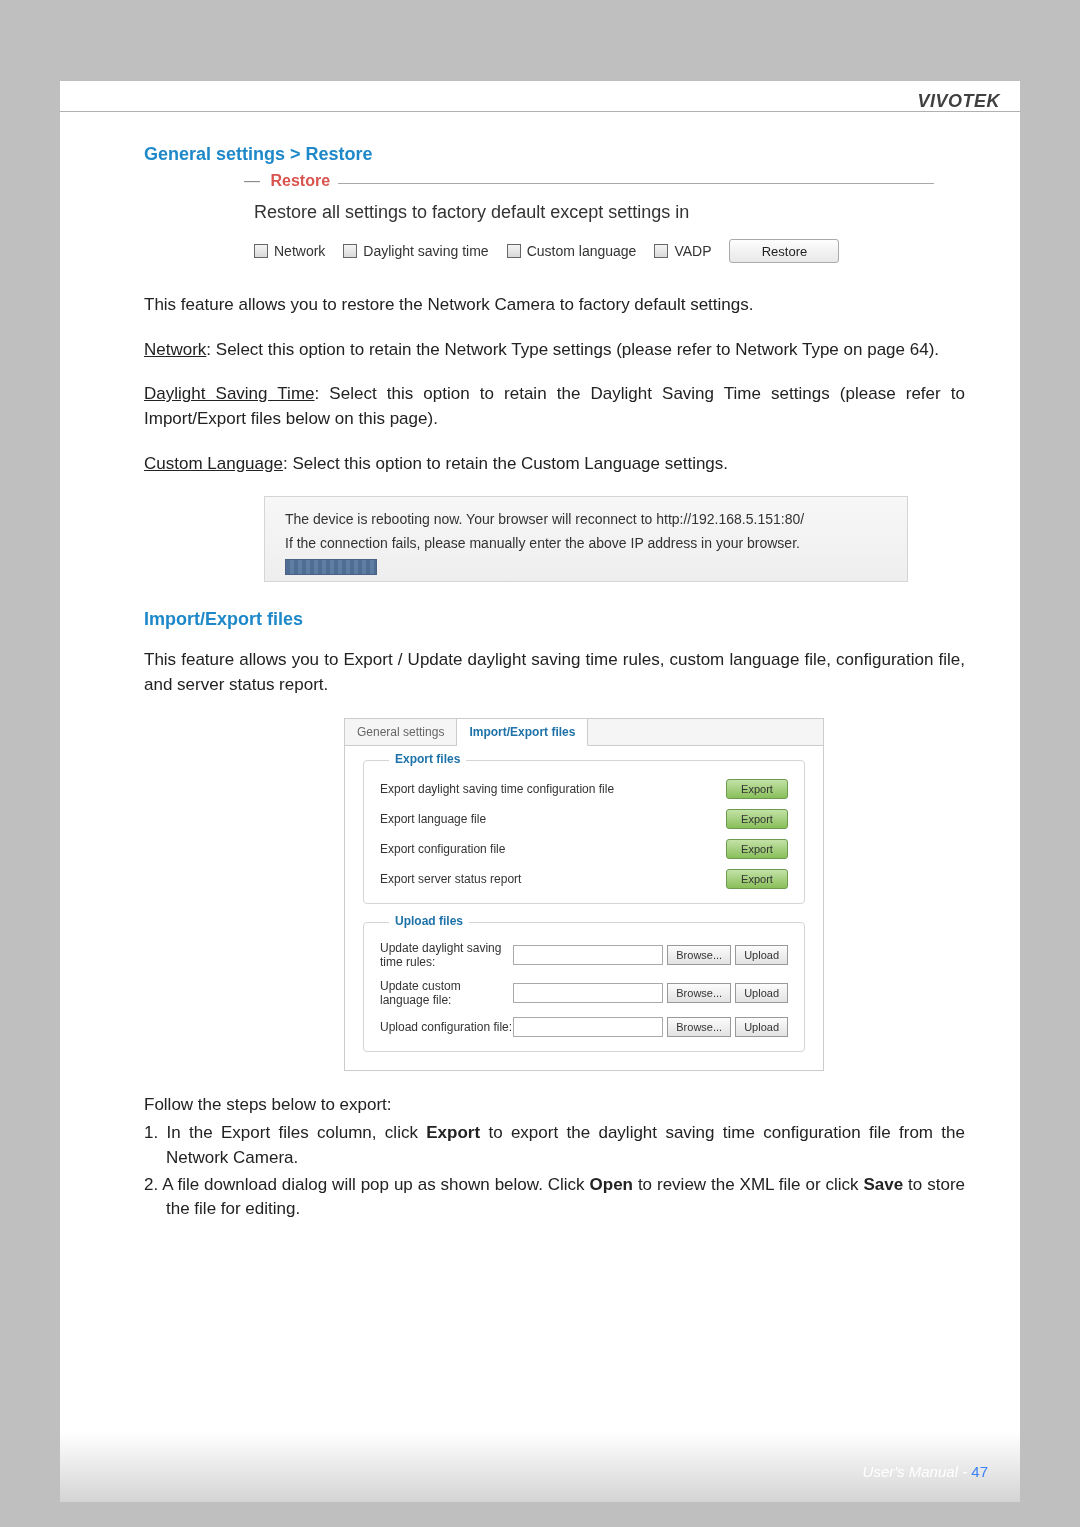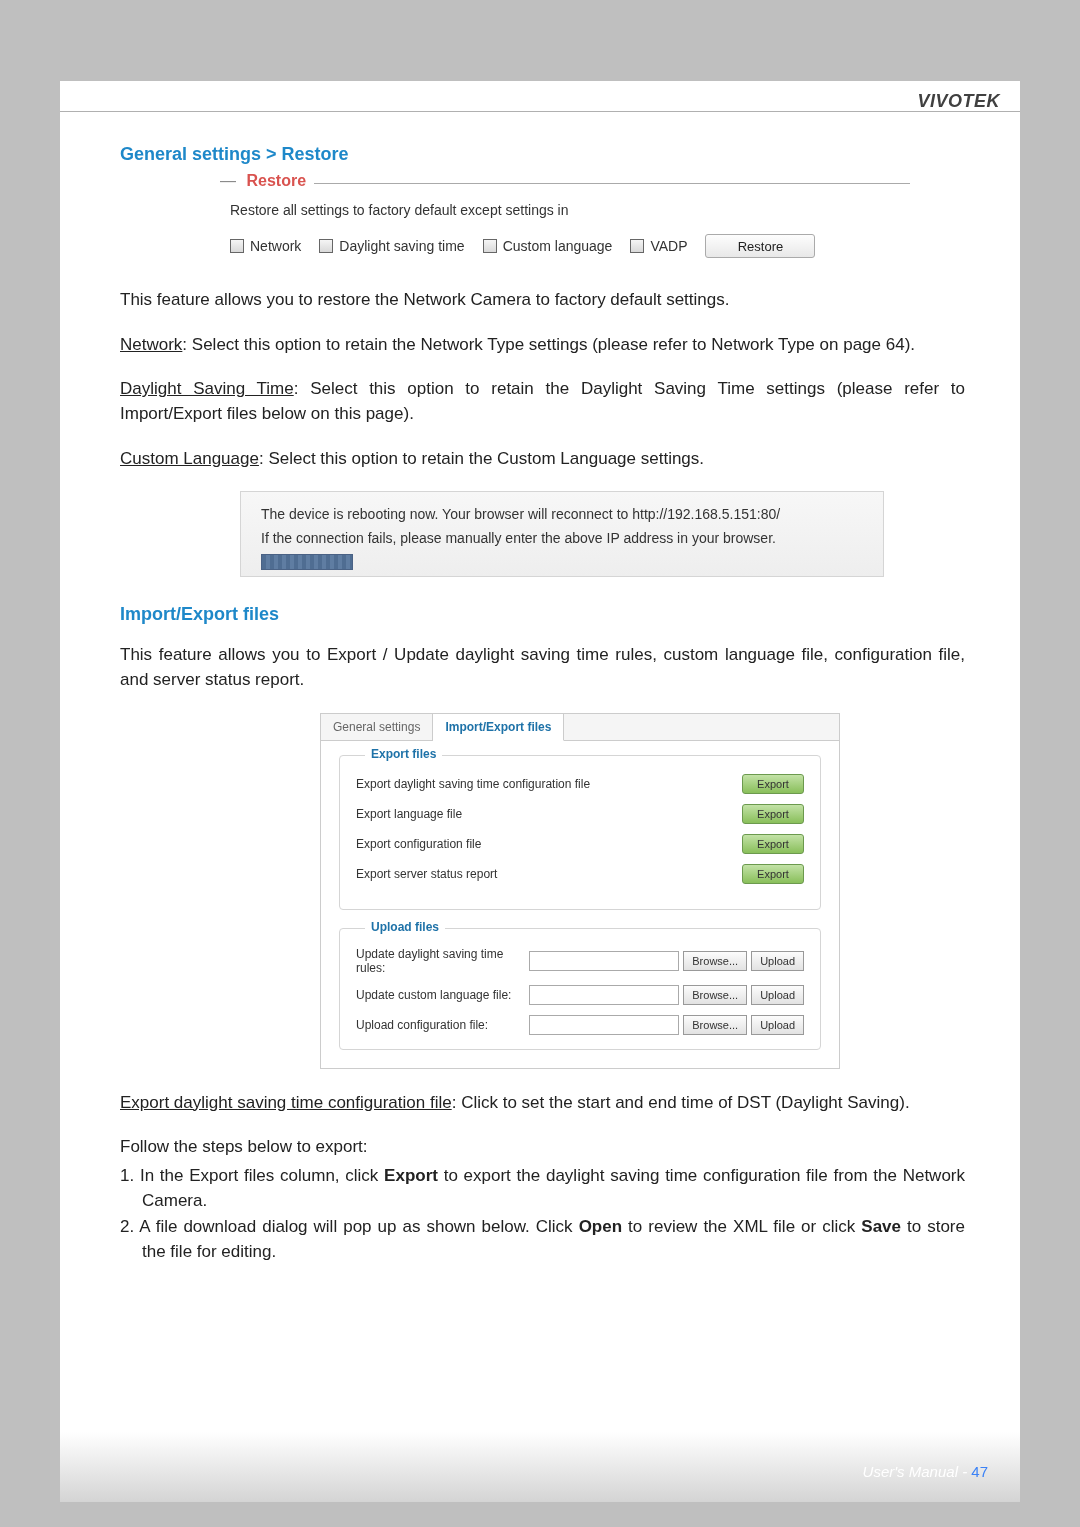--- a/index.html
+++ b/index.html
@@ -33,21 +33,21 @@
     font-size: 18px;
     letter-spacing: 0.5px;
     margin-top: 36px;
   }
   .header-rule {
     border-top: 1px solid #b0b0b0;
     margin: 30px 0 0 0;
     height: 1px;
   }
   .content {
-    padding: 32px 55px 0 60px;
+    padding: 32px 55px 0 84px;
     color: #222;
   }
   .sect-title {
     color: #1e88c9;
     font-weight: bold;
     font-size: 18px;
     margin-bottom: 18px;
   }
   .restore-wrap {
     margin: 0 0 10px 110px;
@@ -69,21 +69,21 @@
     color: #d9534f;
     font-weight: bold;
     font-size: 16px;
   }
   .fs-restore .legend .minus {
     color: #888;
     font-weight: normal;
     margin-right: 6px;
   }
   .fs-restore .desc {
-    font-size: 14px;
+    font-size: 18px;
     color: #333;
     margin-bottom: 16px;
   }
   .checks {
     display: flex;
     align-items: center;
     gap: 18px;
     font-size: 14px;
     color: #333;
   }
@@ -128,21 +128,21 @@
   .reboot-box p { margin-bottom: 8px; text-align: left; }
   .progress-stub {
     width: 92px;
     height: 16px;
     background: repeating-linear-gradient(
       90deg, #4f6d92 0, #4f6d92 4px, #5f7da2 4px, #5f7da2 8px
     );
     border: 1px solid #4a6285;
   }
   .ie-wrap {
-    width: 520px;
+    width: 480px;
     margin: 12px auto 0 200px;
     border: 1px solid #ccc;
     font-size: 12px;
     background: #fff;
   }
   .ie-tabs {
     display: flex;
     background: #f5f5f5;
     border-bottom: 1px solid #ccc;
     font-size: 12px;
@@ -319,21 +319,21 @@
             <button class="btn-export">Export</button>
           </div>
           <div class="ie-row">
             <span class="lbl">Export language file</span>
             <button class="btn-export">Export</button>
           </div>
           <div class="ie-row">
             <span class="lbl">Export configuration file</span>
             <button class="btn-export">Export</button>
           </div>
-          <div class="ie-row" style="margin-bottom:11px;">
+          <div class="ie-row" style="margin-bottom:0;">
             <span class="lbl">Export server status report</span>
             <button class="btn-export">Export</button>
           </div>
         </div>
 
         <div class="ie-fs" style="margin-bottom:0;">
           <div class="ie-legend">Upload files</div>
           <div class="ie-row">
             <span class="lbl">Update daylight saving time rules:</span>
             <span class="upload-input"></span>
@@ -350,23 +350,20 @@
             <span class="lbl">Upload configuration file:</span>
             <span class="upload-input"></span>
             <button class="btn-small">Browse...</button>
             <button class="btn-small" style="margin-left:4px;">Upload</button>
           </div>
         </div>
       </div>
     </div>
 
     <div class="body-text" style="margin-top:22px;">
-      <p>
-        <span class="ul">Export daylight saving time configuration file</span><span>: Click to set the start and end time of DST (Daylight Saving).</span>
-      </p>
       <p style="margin-bottom:4px;">Follow the steps below to export:</p>
       <ol class="steps-list">
         <li>
           <span>1. In the Export files column, click </span><b>Export</b><span> to export the daylight saving time configuration file from the Network Camera.</span>
         </li>
         <li>
           <span>2. A file download dialog will pop up as shown below. Click </span><b>Open</b><span> to review the XML file or click </span><b>Save</b><span> to store the file for editing.</span>
         </li>
       </ol>
     </div>

